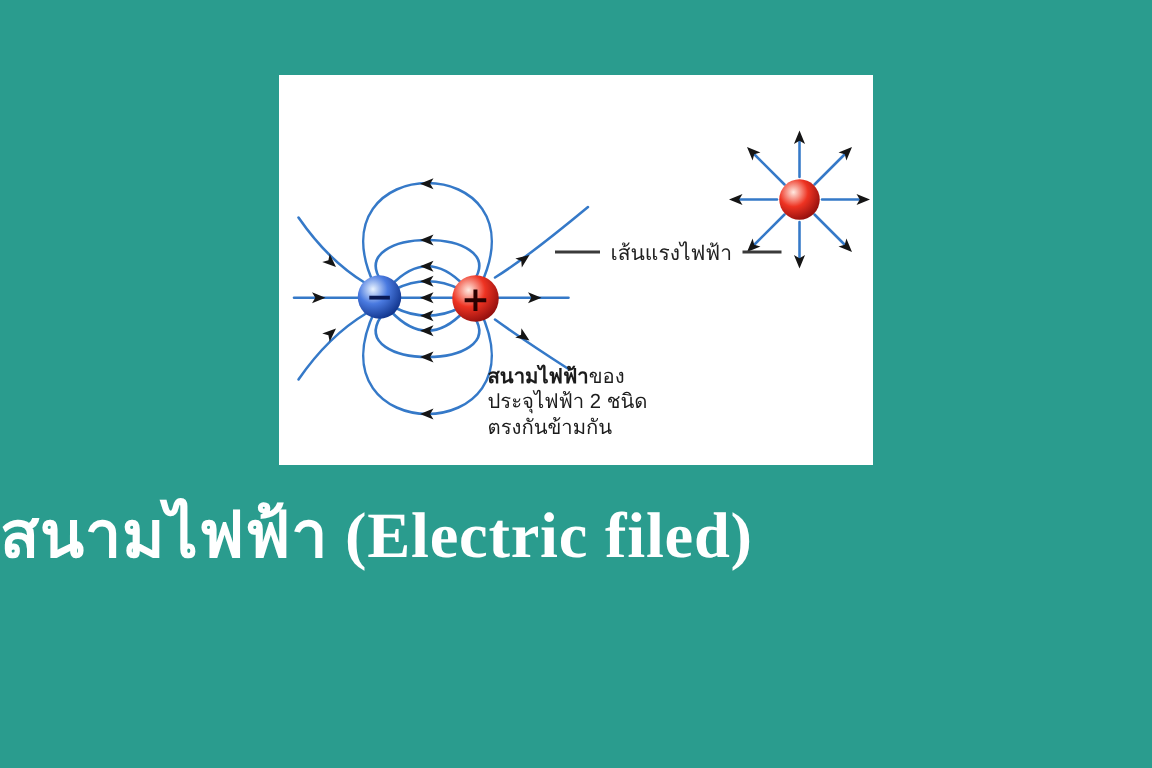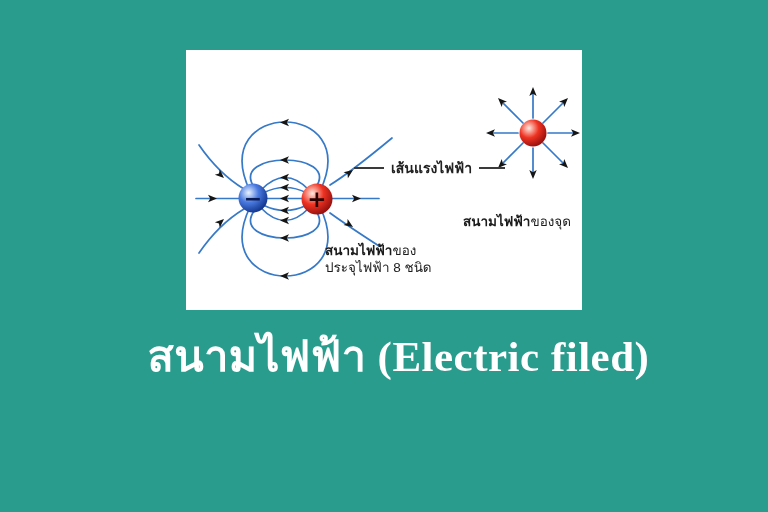--- a/index.html
+++ b/index.html
@@ -7,40 +7,39 @@
     position:relative;width:768px;height:512px;overflow:hidden;
     background:#2a9c8e;
     font-family:"Liberation Sans",sans-serif;
   }
   .panel{
     position:absolute;left:186px;top:50px;width:396px;height:260px;
     background:#ffffff;
   }
   .panel svg{position:absolute;left:0;top:0;}
   .midlabel{
-    position:absolute;left:168px;top:107px;
+    position:absolute;left:184px;top:107px;
     display:flex;align-items:center;gap:7px;
-    color:#222222;font-size:14px;white-space:nowrap;font-weight:bold;
+    color:#222222;font-size:14px;white-space:nowrap;
   }
   .dash{height:2px;background:#3a3a3a;}
   .dash-long{width:30px;}
   .dash-short{width:26px;}
   .caption{
     position:absolute;font-size:13.5px;line-height:17px;color:#1c1c1c;
     white-space:nowrap;
   }
   .caption b{font-weight:bold;}
   .caption-left{left:139px;top:192px;}
   .caption-right{left:277px;top:163px;}
   .slide-title{
-    position:absolute;left:0;right:0;top:322px;text-align:center;
+    position:absolute;left:0;right:0;top:322px;
     color:#ffffff;font-size:43px;font-weight:bold;
     font-family:"Liberation Serif",serif;
     letter-spacing:0.5px;
-    margin-left:29px;
   }
 </style>
 </head>
 <body>
 
 <div class="slide">
 
   <div class="panel">
 
     <svg width="396" height="260" viewBox="0 0 396 260">
@@ -129,24 +128,24 @@
     </svg>
 
     <div class="midlabel">
       <span class="dash dash-long"></span>
       <span>เส้นแรงไฟฟ้า</span>
       <span class="dash dash-short"></span>
     </div>
 
     <div class="caption caption-left">
       <div><b>สนามไฟฟ้า</b><span>ของ</span></div>
-      <div>ประจุไฟฟ้า 8 ชนิด</div>
+      <div>ประจุไฟฟ้า 2 ชนิด</div>
+      <div>ตรงกันข้ามกัน</div>
     </div>
 
     <div class="caption caption-right">
-      <div><b>สนามไฟฟ้า</b><span>ของจุด</span></div>
     </div>
 
   </div>
 
   <div class="slide-title">สนามไฟฟ้า (Electric filed)</div>
 
 </div>
 
 </body></html>

